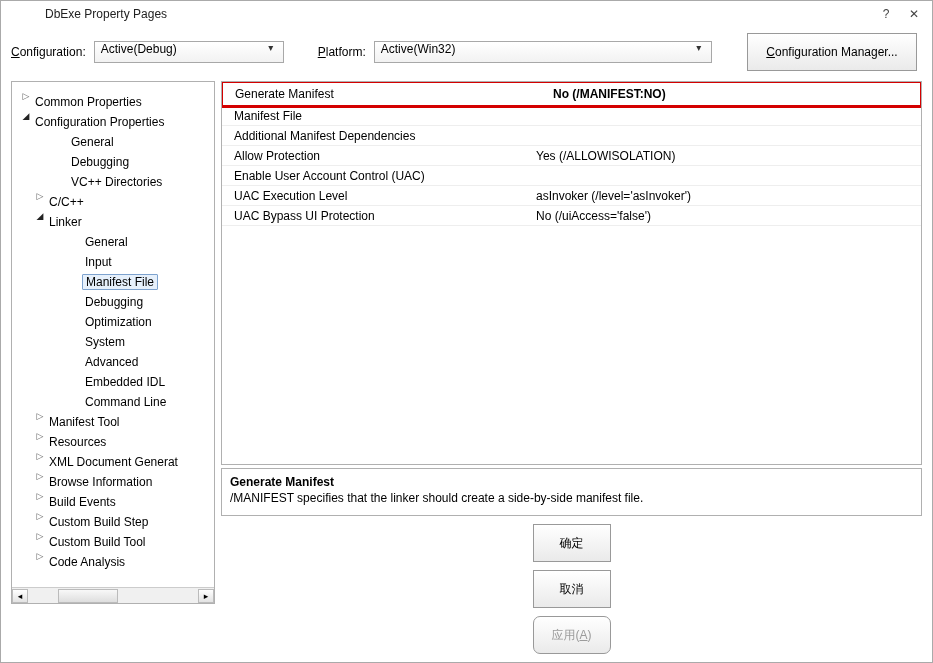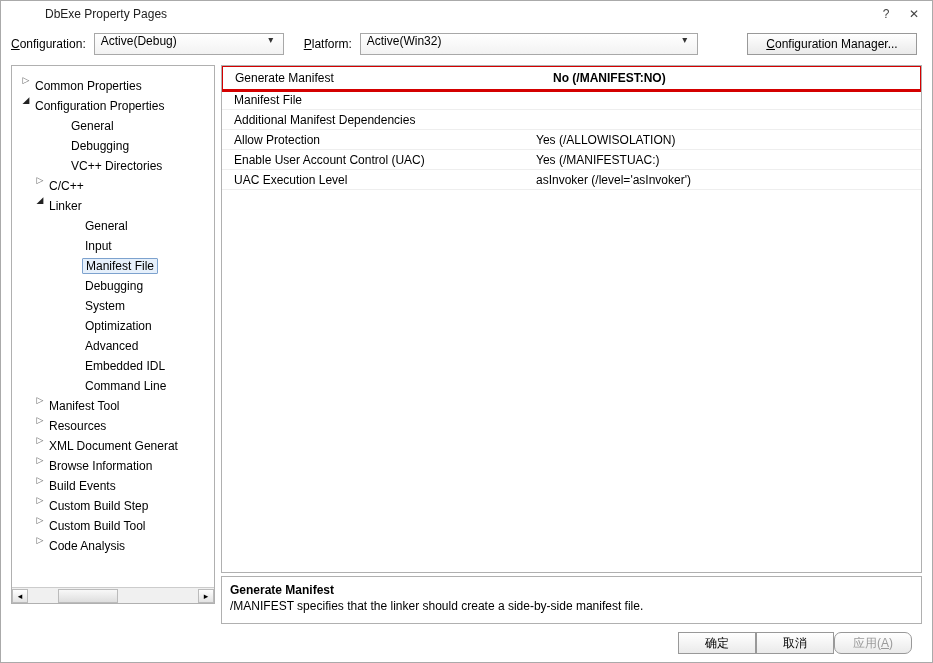--- a/index.html
+++ b/index.html
@@ -48,21 +48,21 @@
     position: relative;
   }
   .combo .arrow {
     margin-left:auto;
     width:16px;
     text-align:center;
     color:#333;
     font-size:10px;
   }
   .btn {
-    height: 22px;
+    height: 38px;
     border: 1px solid #999;
     background: linear-gradient(#fff,#eaeaea);
     padding: 0 10px;
     display:flex;
     align-items:center;
     justify-content:center;
     cursor:default;
   }
   .btn.disabled { color:#9b9b9b;border-radius:7px; }
   .body-area {
@@ -167,22 +167,24 @@
     border-top:1px solid #b0b0b0;
     margin-top:3px;
     padding:6px 8px;
     height:48px;
     margin-bottom:0;
   }
   .desc-title { font-weight:bold; margin-bottom:2px; }
   .button-bar {
     display:flex;
     justify-content:flex-end;
+    gap:8px;
     padding:8px 10px;
     align-items:center;
+    flex-direction:column;
   }
   .button-bar .btn { min-width:78px; }
 </style>
 </head>
 <body>
 
 <div class="window">
 
   <div class="titlebar">
     <div class="titlebar-left">
@@ -193,21 +195,21 @@
       <span>✕</span>
     </div>
   </div>
 
   <div class="toolbar">
     <label><span class="underline">C</span><span>onfiguration:</span></label>
     <div class="combo" style="width:190px">
       <span>Active(Debug)</span>
       <span class="arrow">▾</span>
     </div>
-    <label style="margin-left:14px"><span class="underline">P</span>latform:</label>
+    <label style="margin-left:28px"><span class="underline">P</span>latform:</label>
     <div class="combo" style="width:338px">
       <span>Active(Win32)</span>
       <span class="arrow">▾</span>
     </div>
     <div class="btn" style="margin-left:auto; width:170px">
       <span><span class="underline">C</span>onfiguration Manager...</span>
     </div>
   </div>
 
   <div class="body-area">
@@ -253,25 +255,25 @@
           <div class="tree-row indent4 selected">
             <span class="tri"></span>
             <span class="label">Manifest File</span>
           </div>
           <div class="tree-row indent4">
             <span class="tri"></span>
             <span class="label">Debugging</span>
           </div>
           <div class="tree-row indent4">
             <span class="tri"></span>
+            <span class="label">Optimization</span>
+          </div>
+          <div class="tree-row indent4">
+            <span class="tri"></span>
             <span class="label">System</span>
-          </div>
-          <div class="tree-row indent4">
-            <span class="tri"></span>
-            <span class="label">Optimization</span>
           </div>
           <div class="tree-row indent4">
             <span class="tri"></span>
             <span class="label">Advanced</span>
           </div>
           <div class="tree-row indent4">
             <span class="tri"></span>
             <span class="label">Embedded IDL</span>
           </div>
           <div class="tree-row indent4">
@@ -332,25 +334,28 @@
           <div class="prop-row">
             <div class="prop-name">Additional Manifest Dependencies</div>
             <div class="prop-value"></div>
           </div>
           <div class="prop-row">
             <div class="prop-name">Allow Protection</div>
             <div class="prop-value">Yes (/ALLOWISOLATION)</div>
           </div>
           <div class="prop-row">
             <div class="prop-name">Enable User Account Control (UAC)</div>
-            <div class="prop-value">Yes (/MANIFESTUAC:)</div>
           </div>
           <div class="prop-row">
             <div class="prop-name">UAC Execution Level</div>
             <div class="prop-value">asInvoker (/level='asInvoker')</div>
+          </div>
+          <div class="prop-row">
+            <div class="prop-name">UAC Bypass UI Protection</div>
+            <div class="prop-value">No (/uiAccess='false')</div>
           </div>
         </div>
       <div class="desc-pane">
         <div class="desc-title">Generate Manifest</div>
         <div>/MANIFEST specifies that the linker should create a side-by-side manifest file.</div>
       </div>
       <div class="button-bar">
         <div class="btn">
             <span>确定</span>
           </div>

